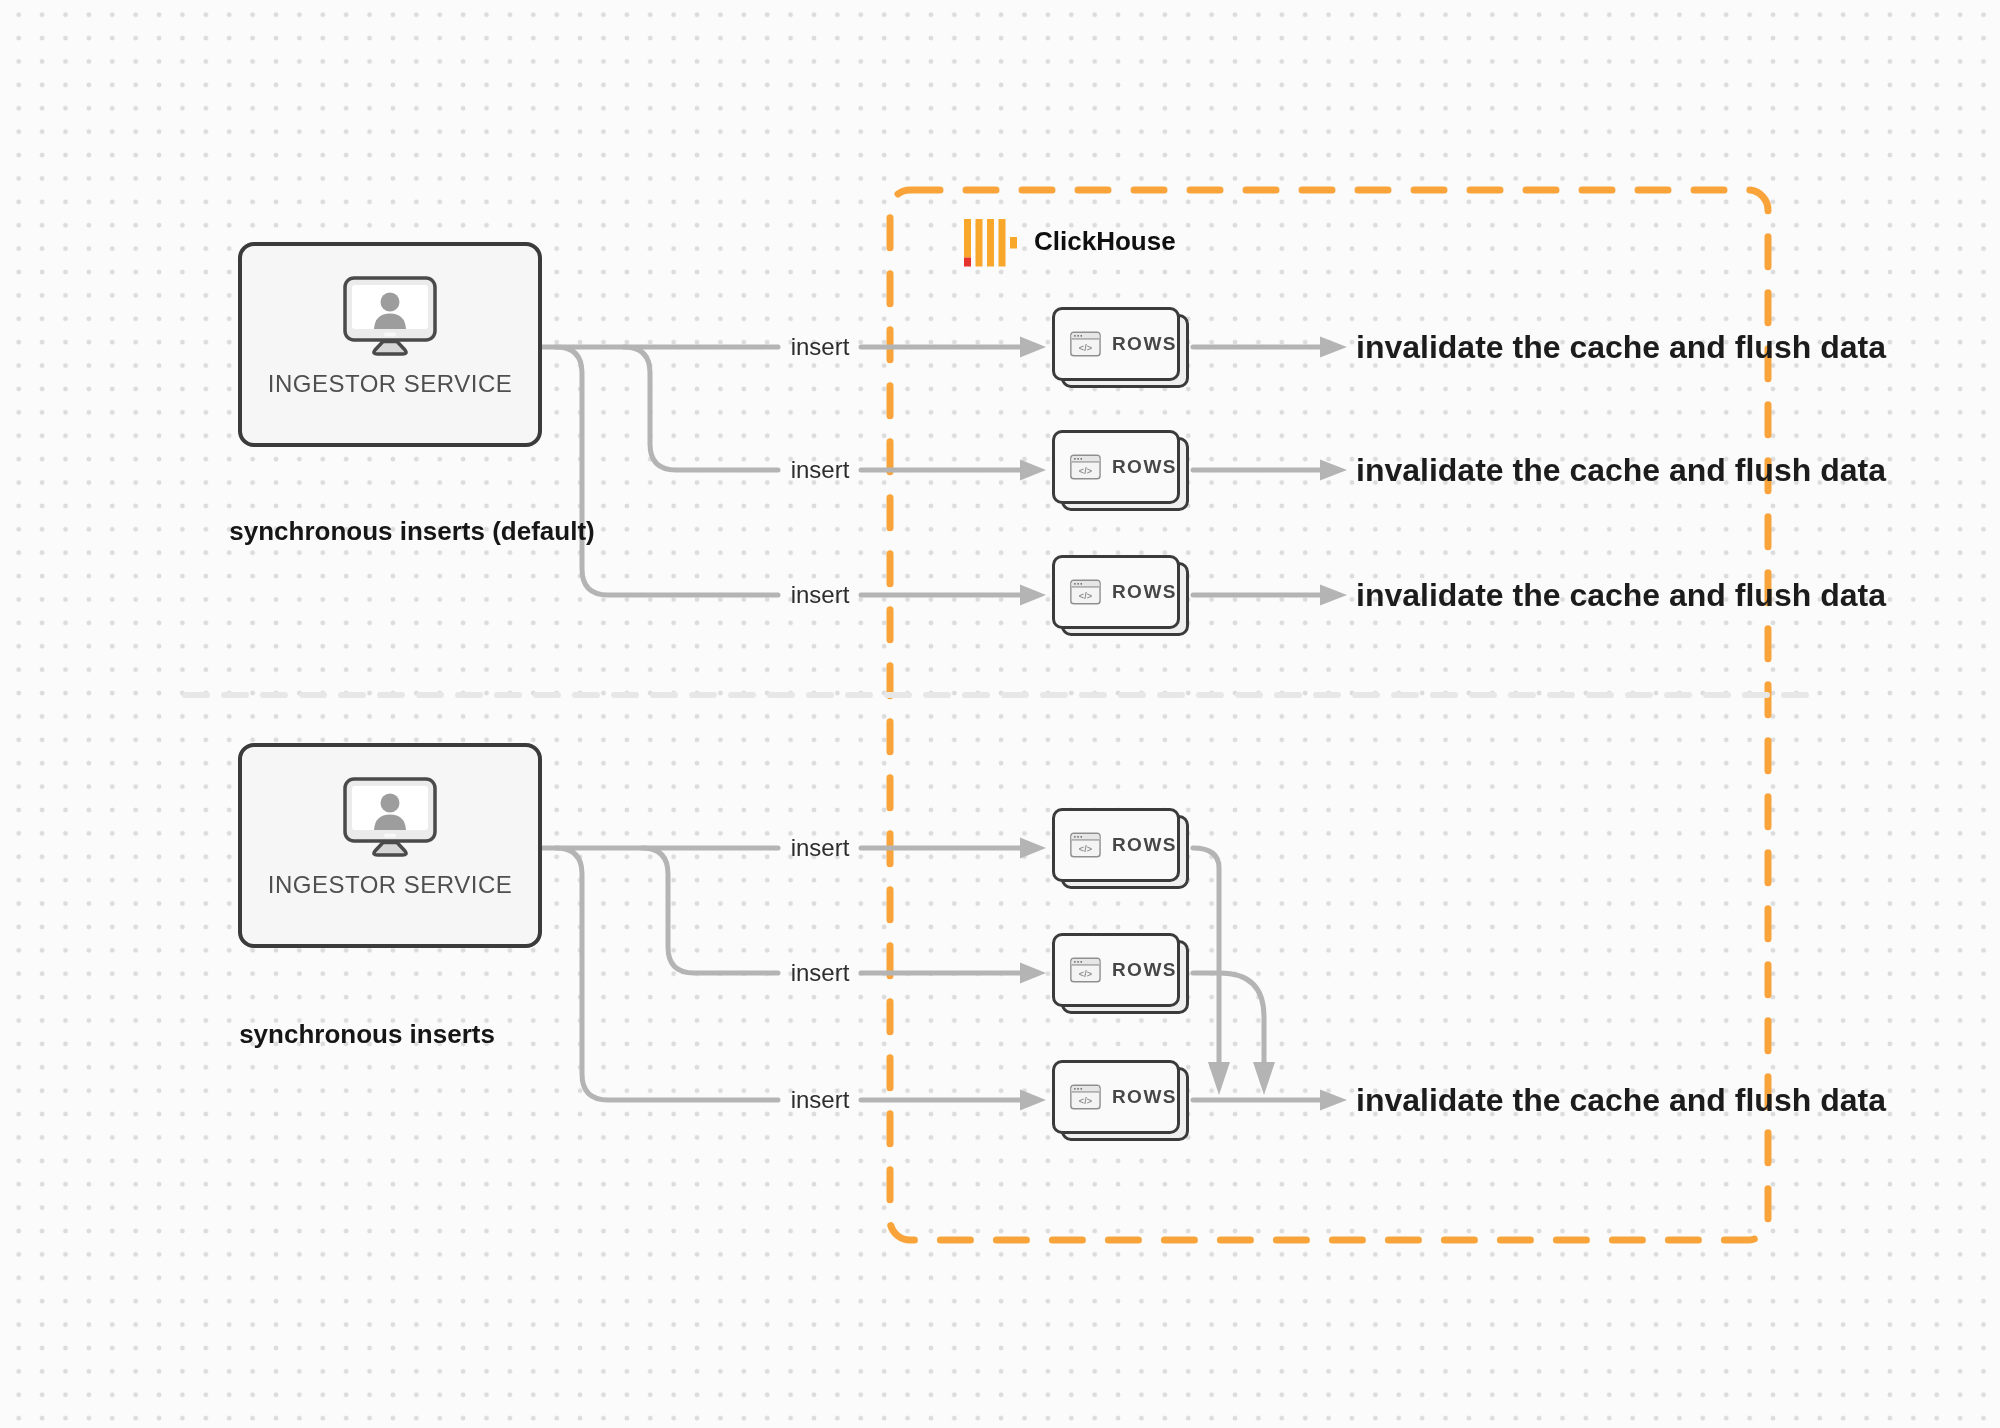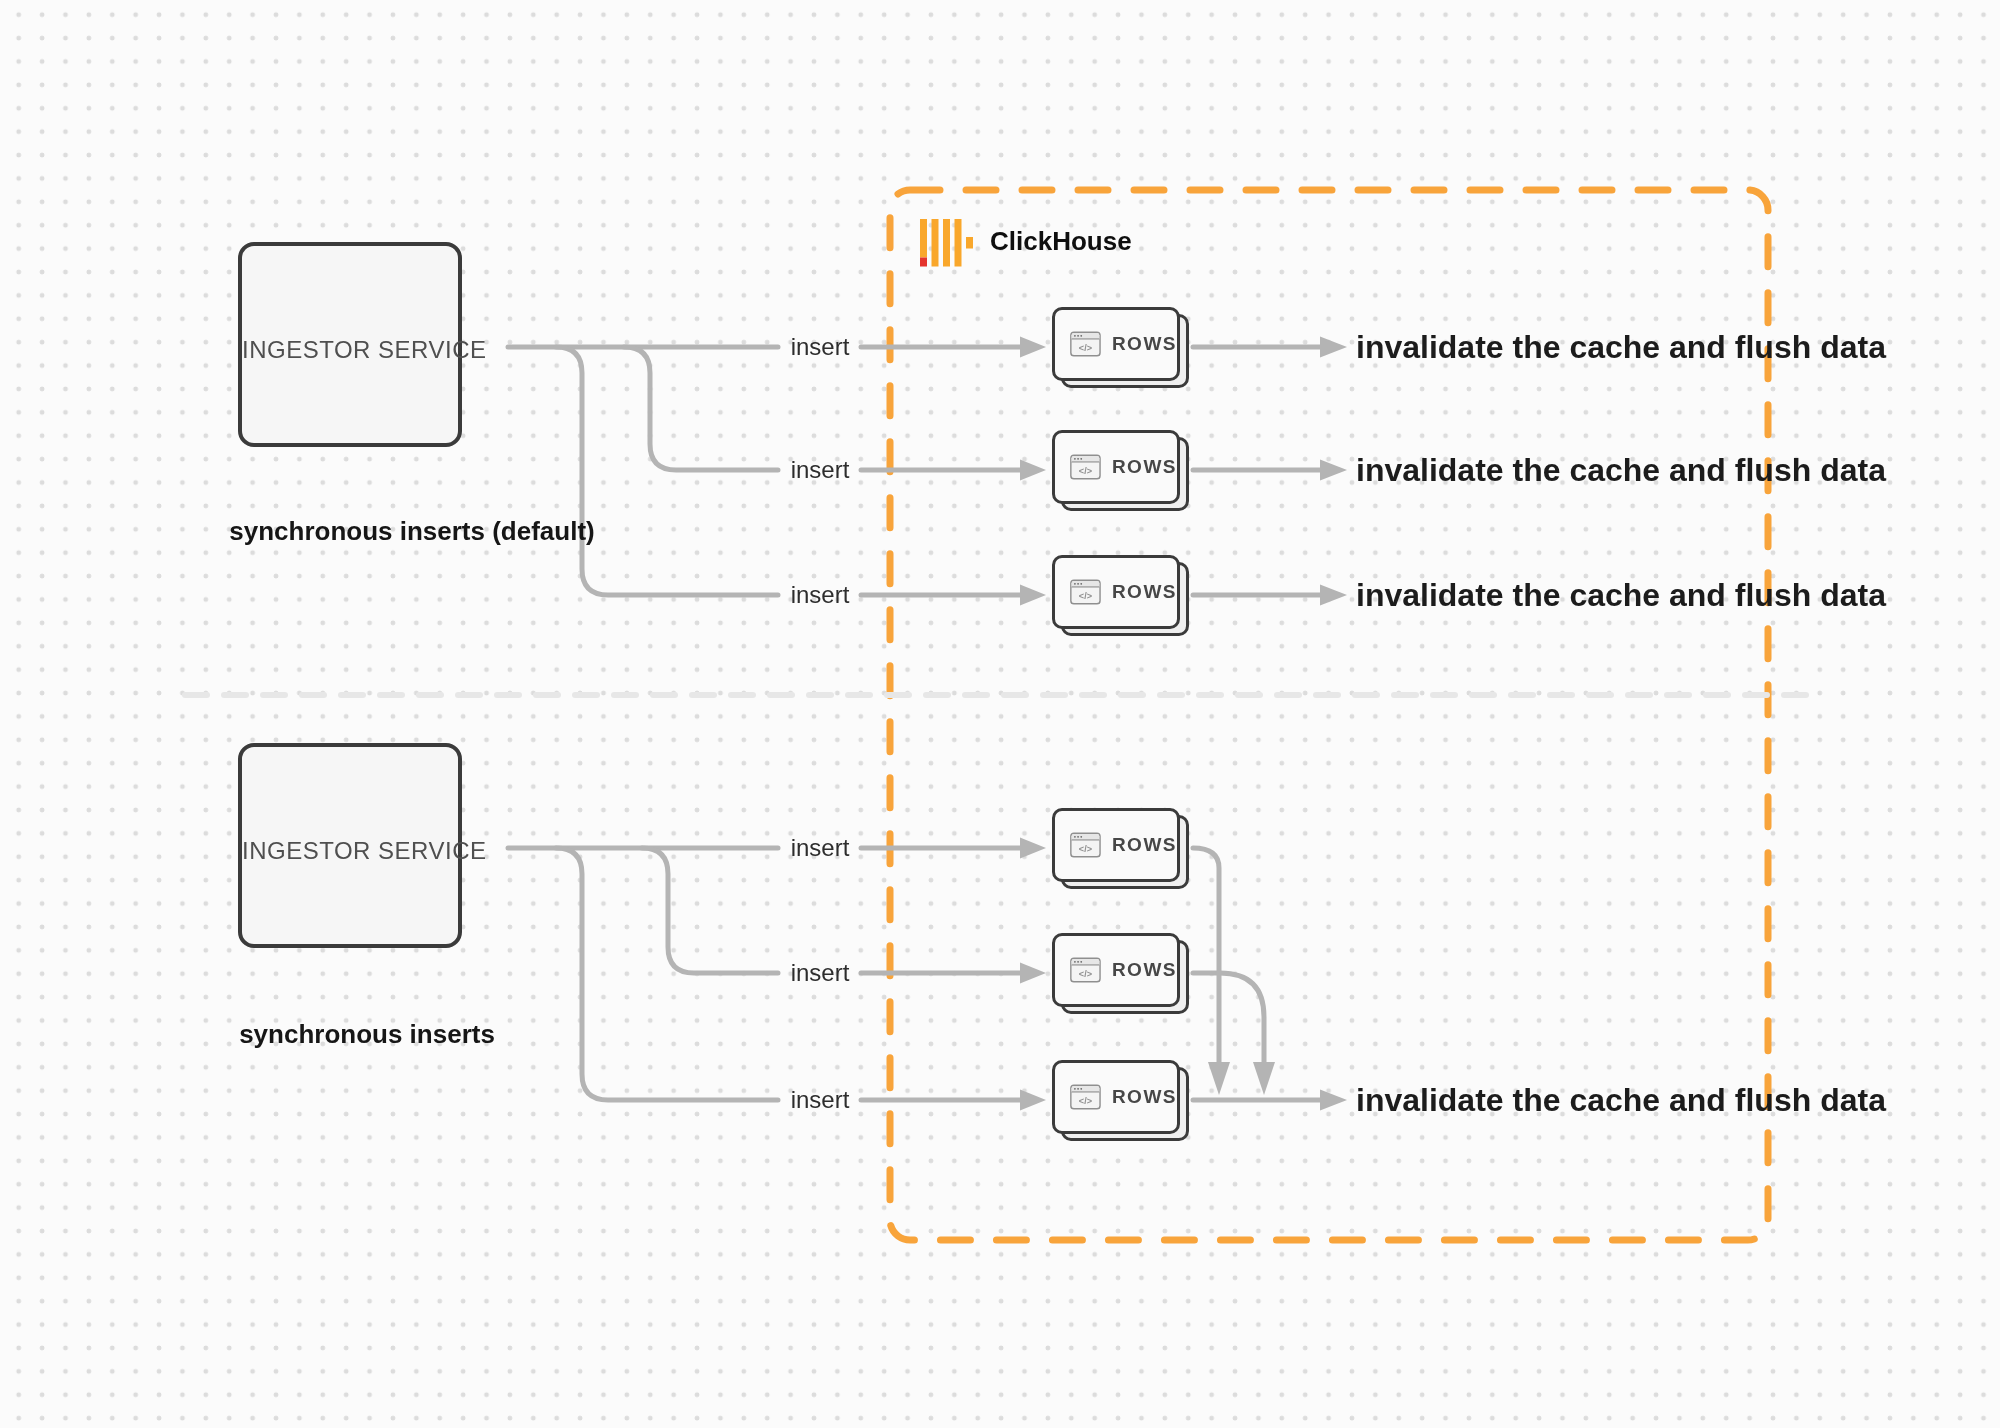--- a/index.html
+++ b/index.html
@@ -18,35 +18,35 @@
   svg.overlay{position:absolute;left:0;top:0;width:2000px;height:1428px;}
 
   
   .wire{fill:none;stroke:#b4b4b4;stroke-width:5;stroke-linecap:round;stroke-linejoin:round;}
   .head{fill:#b4b4b4;stroke:none;}
   .ch-border{fill:none;stroke:#F8A43B;stroke-width:7;stroke-linecap:round;stroke-dasharray:30 26;}
   .divider{stroke:#e7e7e7;stroke-width:6;stroke-linecap:round;stroke-dasharray:22 17;fill:none;}
 
   
   .ingestor{
-    position:absolute;left:238px;width:224px;height:205px;box-sizing:border-box;
+    position:absolute;left:238px;width:304px;height:205px;box-sizing:border-box;
     background:#f6f6f6;border:4px solid #3b3b3b;border-radius:16px;
-    display:flex;flex-direction:row;align-items:center;justify-content:flex-start;
+    display:flex;flex-direction:column;align-items:center;justify-content:flex-start;
   }
   .ingestor .monitor{margin-top:30px;}
   .ingestor-label{
     margin-top:10px;font-size:24px;color:#4f4f4f;letter-spacing:0.5px;white-space:nowrap;
   }
   .caption{
     position:absolute;transform:translate(-50%,-50%);
     font-size:26px;font-weight:700;color:#161616;white-space:nowrap;
   }
 
   
-  .ch-logo{position:absolute;left:920px;top:219px;display:flex;align-items:center;}
+  .ch-logo{position:absolute;left:964px;top:219px;display:flex;align-items:center;}
   .ch-title{margin-left:16px;font-size:26px;font-weight:600;color:#0f0f0f;position:relative;top:-2px;white-space:nowrap;}
 
   
   .insert-label{
     position:absolute;transform:translate(-50%,-50%);
     font-size:24px;color:#2d2d2d;white-space:nowrap;
   }
   .result-label{
     position:absolute;transform:translateY(-50%);
     font-size:32px;color:#1c1c1c;white-space:nowrap;font-weight:bold;

